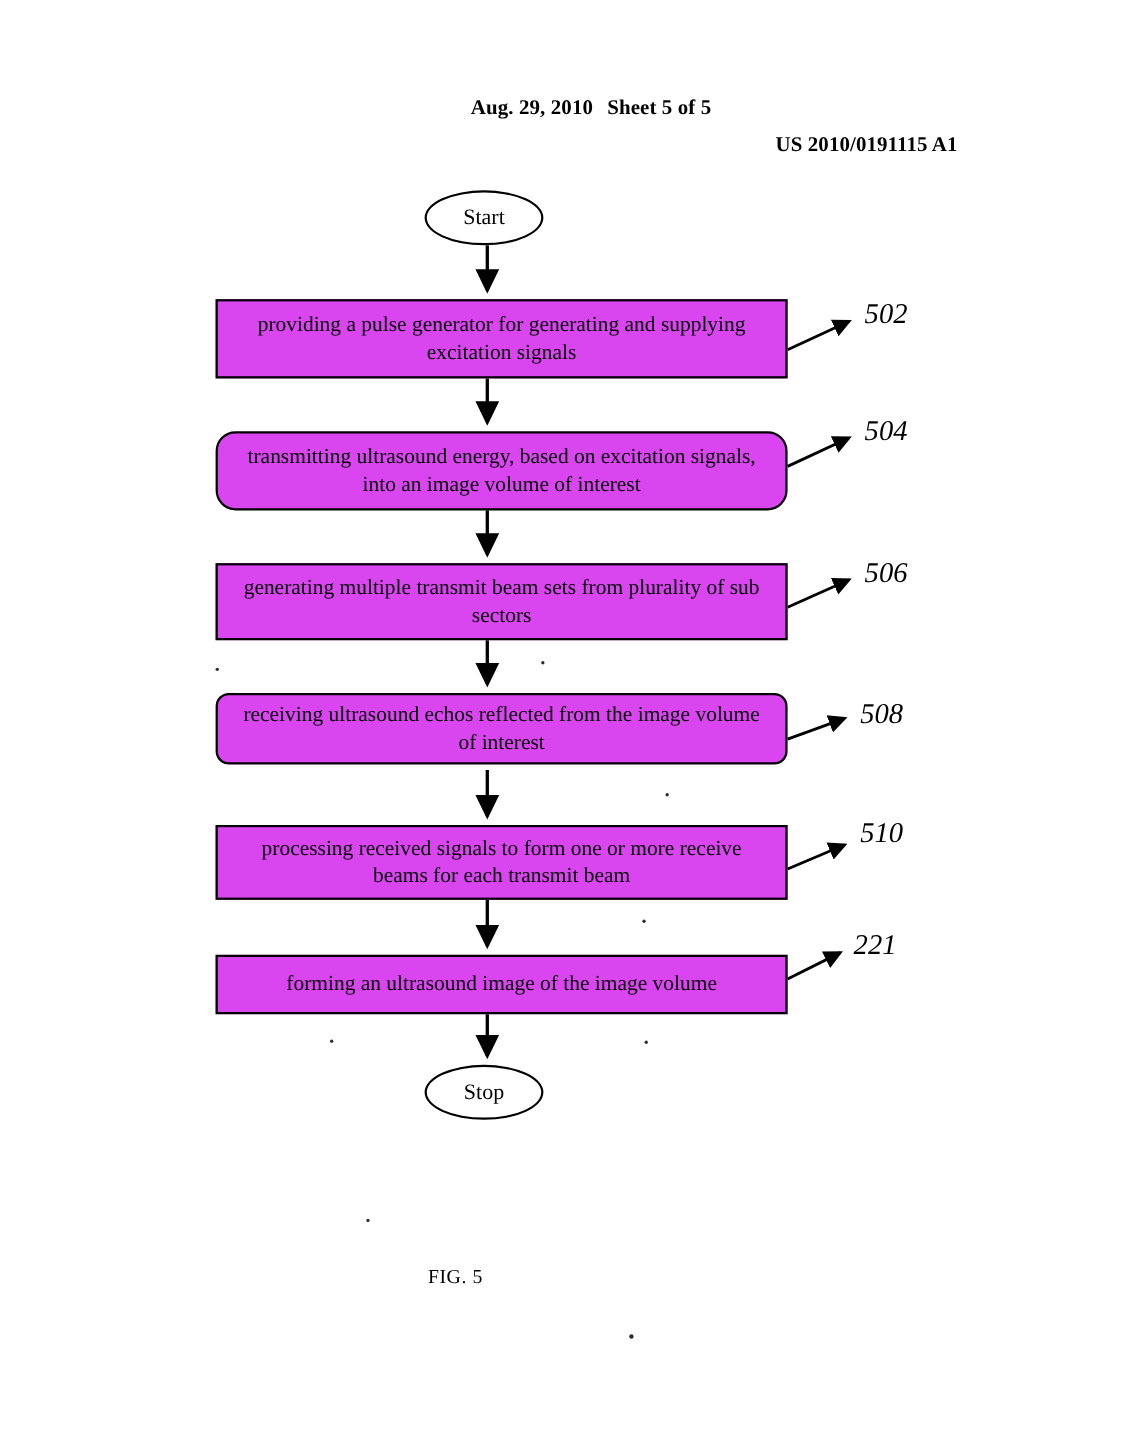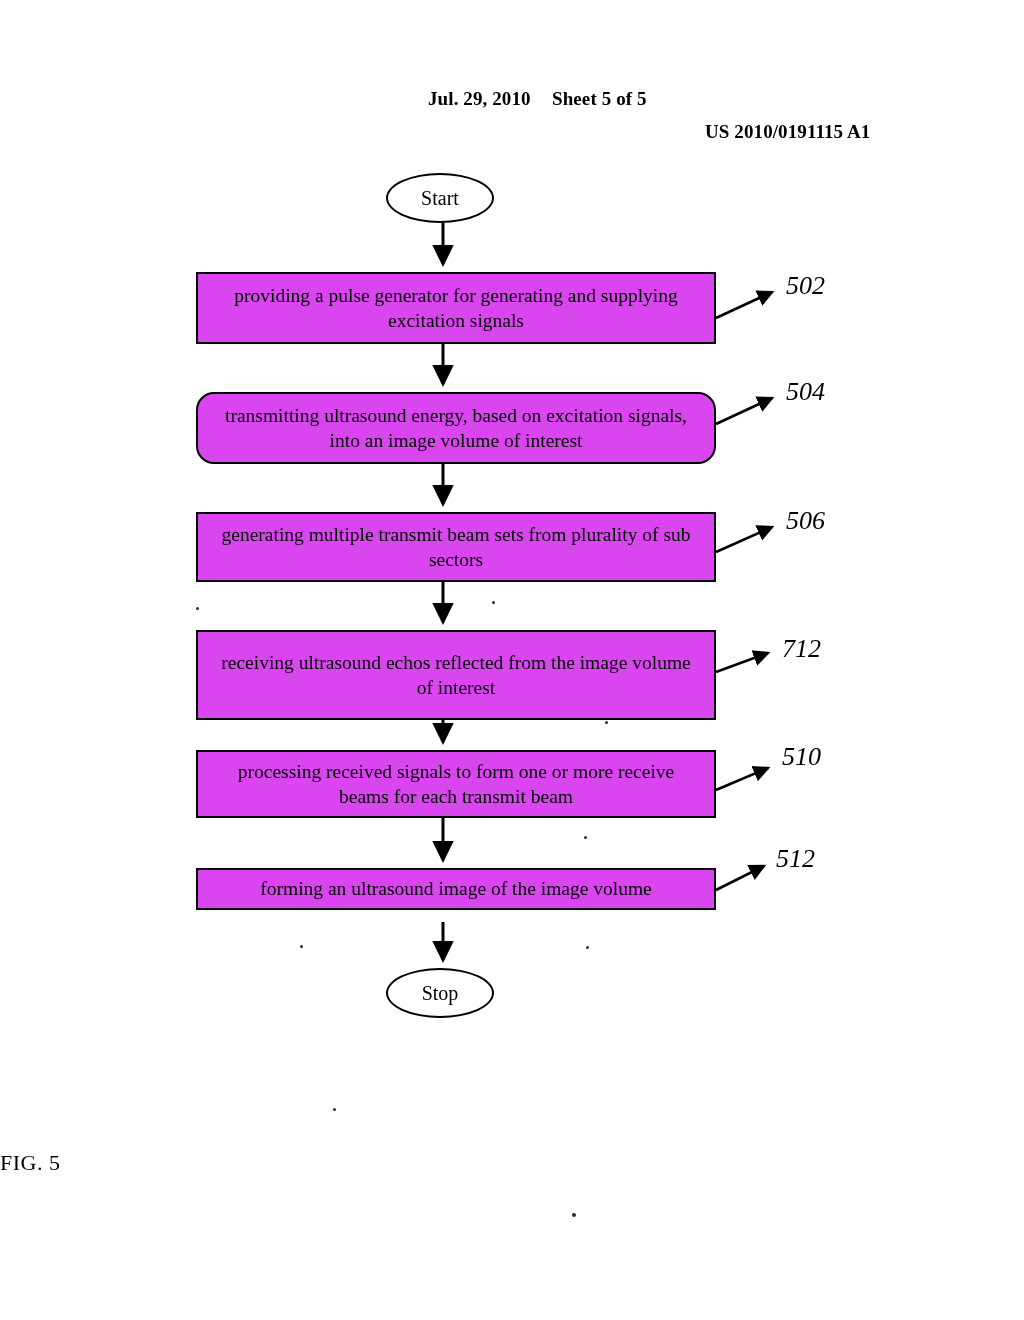--- a/index.html
+++ b/index.html
@@ -84,23 +84,23 @@
   }
   .process .ptext {
     font-size: 19.5px;
     line-height: 1.30;
     font-family: "Liberation Serif", serif;
     display: block;
   }
   #box-502 { top: 272px;  height: 72px; }
   #box-504 { top: 392px;  height: 72px; border-radius: 18px; }
   #box-506 { top: 512px;  height: 70px; }
-  #box-508 { top: 630px;  height: 90px; }
+  #box-508 { top: 630px;  height: 65px; border-radius: 12px; }
   #box-510 { top: 750px;  height: 68px; }
-  #box-512 { top: 868px;  height: 42px; }
+  #box-512 { top: 868px;  height: 54px; }
 
   
   .ref-num {
     position: absolute;
     font-family: "Liberation Serif", serif;
     font-size: 26px;
     white-space: nowrap;
     font-style: italic;
   }
   #ref-502 { left: 786px; top: 271px; }
@@ -109,37 +109,38 @@
   #ref-508 { left: 782px; top: 634px; }
   #ref-510 { left: 782px; top: 742px; }
   #ref-512 { left: 776px; top: 844px; }
 
   
   #fig-caption {
     position: absolute;
     top: 1150px;
     left: 0;
     width: 828px;
-    font-size: 22px;
+    text-align: center;
+    font-size: 18px;
     font-family: "Liberation Serif", serif;
     letter-spacing: 0.5px;
   }
 
   
   .speck {
     position: absolute;
     background: #2b2b2b;
     border-radius: 50%;
   }
 </style>
 </head>
 <body>
 
 <div id="page-header">
-  <span class="hdr-date">Jul. 29, 2010</span>
+  <span class="hdr-date">Aug. 29, 2010</span>
   <span class="hdr-sheet">Sheet 5 of 5</span>
   <span class="hdr-num">US 2010/0191115 A1</span>
 </div>
 
 <div id="flowchart">
 
   <svg width="1024" height="1320" viewBox="0 0 1024 1320" style="position:absolute;top:0;left:0;">
     <defs>
       <marker id="arrowhead" markerWidth="8" markerHeight="8" refX="6.4" refY="4" orient="auto" markerUnits="strokeWidth">
         <path d="M0,0.4 L7.4,4 L0,7.6 z" fill="#000"></path>
@@ -184,31 +185,31 @@
   <div class="ref-num" id="ref-504">504</div>
 
   <div class="process" id="box-506">
     <span class="ptext">generating multiple transmit beam sets from plurality of sub sectors</span>
   </div>
   <div class="ref-num" id="ref-506">506</div>
 
   <div class="process" id="box-508">
     <span class="ptext">receiving ultrasound echos reflected from the image volume of interest</span>
   </div>
-  <div class="ref-num" id="ref-508">712</div>
+  <div class="ref-num" id="ref-508">508</div>
 
   <div class="process" id="box-510">
     <span class="ptext">processing received signals to form one or more receive beams for each transmit beam</span>
   </div>
   <div class="ref-num" id="ref-510">510</div>
 
   <div class="process" id="box-512">
     <span class="ptext">forming an ultrasound image of the image volume</span>
   </div>
-  <div class="ref-num" id="ref-512">512</div>
+  <div class="ref-num" id="ref-512">221</div>
 
   <div class="terminator" id="node-stop">
     <span>Stop</span>
   </div>
 
   <div class="speck" style="left:196px; top:607px; width:3px; height:3px;"></div>
   <div class="speck" style="left:492px; top:601px; width:3px; height:3px;"></div>
   <div class="speck" style="left:605px; top:721px; width:3px; height:3px;"></div>
   <div class="speck" style="left:584px; top:836px; width:3px; height:3px;"></div>
   <div class="speck" style="left:300px; top:945px; width:3px; height:3px;"></div>

